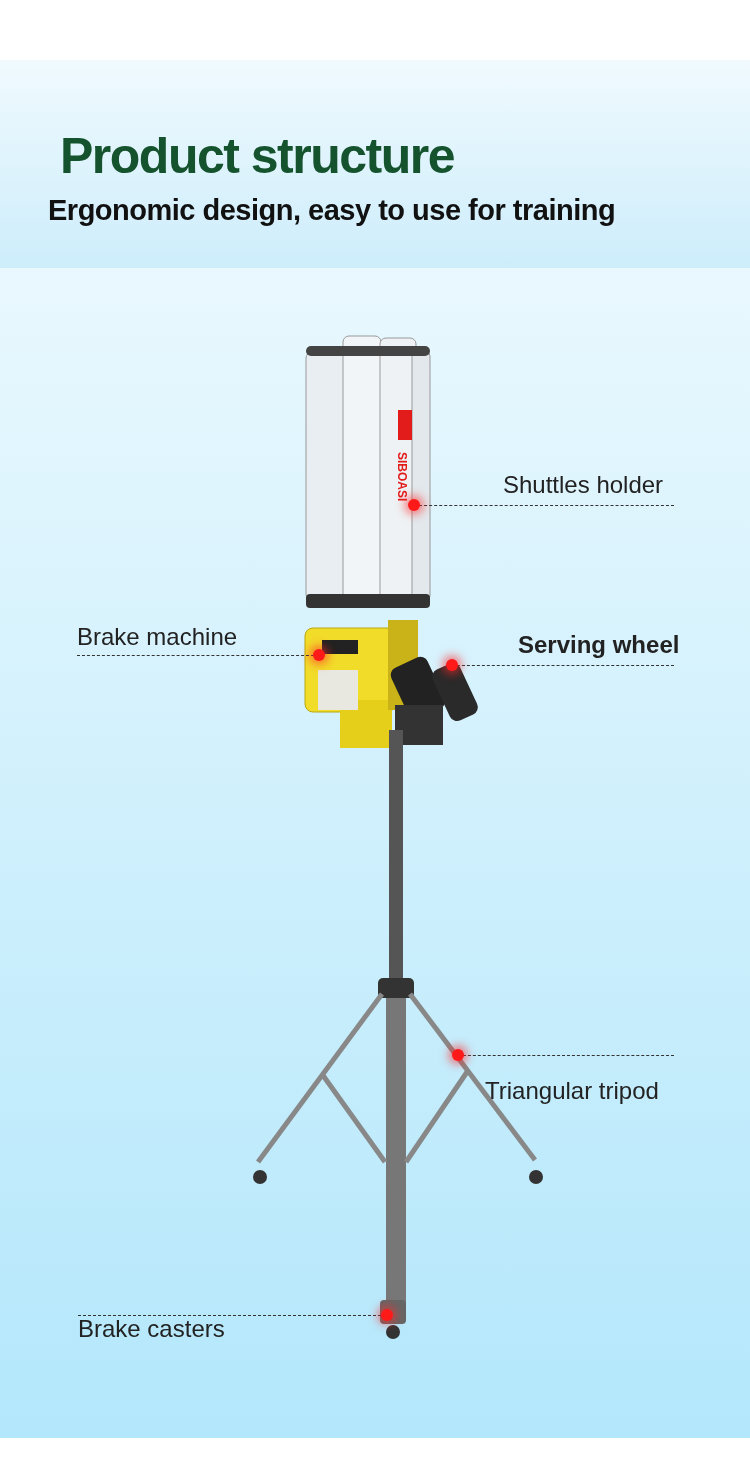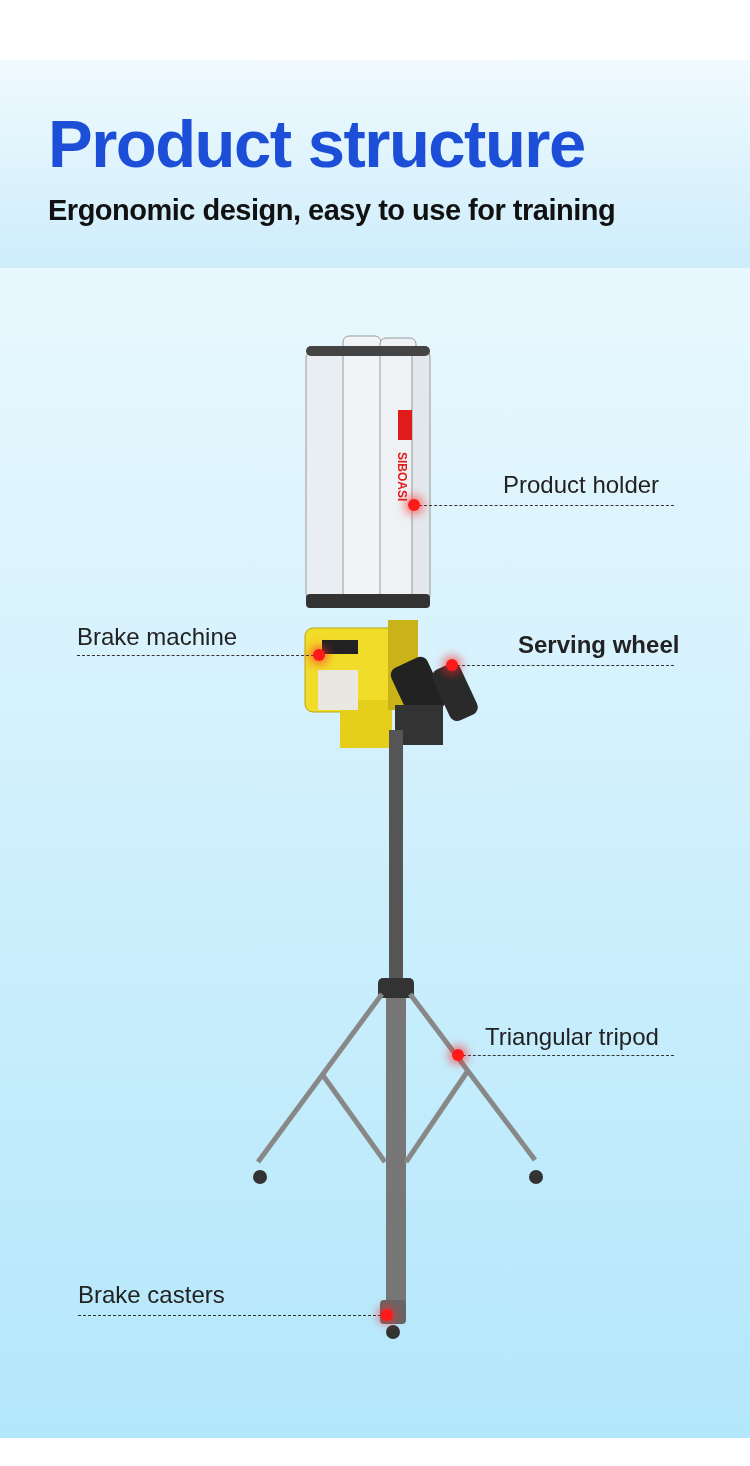--- a/index.html
+++ b/index.html
@@ -1,18 +1,18 @@
 <!DOCTYPE html>
 <html><head>
 <meta charset="utf-8">
 <style>
   html,body{margin:0;padding:0;}
   body{width:750px;height:1466px;position:relative;background:#fff;font-family:"Liberation Sans",sans-serif;overflow:hidden;}
   .header{position:absolute;left:0;top:60px;width:750px;height:208px;background:linear-gradient(#f0fafe,#cdedfb);}
-  .title{position:absolute;left:48px;top:106px;font-size:67px;font-weight:bold;color:#1d4ed8;letter-spacing:-1.5px;margin:0;line-height:76px;}
+  .title{position:absolute;left:48px;top:106px;font-size:50px;font-weight:bold;color:#14532d;letter-spacing:-1.5px;margin:12px;line-height:76px;}
   .subtitle{position:absolute;left:48px;top:190px;font-size:29px;font-weight:bold;color:#111;letter-spacing:-0.5px;line-height:40px;text-align:center;}
   .stage{position:absolute;left:0;top:268px;width:750px;height:1170px;background:linear-gradient(#e9f8fe,#b3e7fb);}
   .label{position:absolute;font-size:24px;color:#222;line-height:30px;}
   .leader{position:absolute;border-top:1.5px dashed #333;height:0;}
   .dot{position:absolute;width:12px;height:12px;border-radius:50%;background:#ff1a1a;box-shadow:0 0 8px 4px rgba(255,40,40,0.55);}
   svg{position:absolute;left:0;top:0;}
 </style>
 </head>
 <body>
 
@@ -60,31 +60,31 @@
     <line x1="467" y1="1072" x2="406" y2="1162"></line>
   </g>
   <g fill="#333">
     <circle cx="260" cy="1177" r="7"></circle>
     <circle cx="536" cy="1177" r="7"></circle>
     <circle cx="393" cy="1332" r="7"></circle>
     <rect x="380" y="1300" width="26" height="24" rx="4" fill="#666"></rect>
   </g>
 </svg>
 
-<div class="label" style="left:503px;top:470px;">Product holder</div>
+<div class="label" style="left:503px;top:470px;">Shuttles holder</div>
 <div class="leader" style="left:414px;top:505px;width:260px;"></div>
 <div class="dot" style="left:408px;top:499px;"></div>
 
 <div class="label" style="left:77px;top:622px;">Brake machine</div>
 <div class="leader" style="left:77px;top:655px;width:242px;"></div>
 <div class="dot" style="left:313px;top:649px;"></div>
 
 <div class="label" style="left:518px;top:630px;font-weight:bold;">Serving wheel</div>
 <div class="leader" style="left:452px;top:665px;width:222px;"></div>
 <div class="dot" style="left:446px;top:659px;"></div>
 
-<div class="label" style="left:485px;top:1022px;">Triangular tripod</div>
+<div class="label" style="left:485px;top:1076px;">Triangular tripod</div>
 <div class="leader" style="left:458px;top:1055px;width:216px;"></div>
 <div class="dot" style="left:452px;top:1049px;"></div>
 
-<div class="label" style="left:78px;top:1280px;">Brake casters</div>
+<div class="label" style="left:78px;top:1314px;">Brake casters</div>
 <div class="leader" style="left:78px;top:1315px;width:308px;"></div>
 <div class="dot" style="left:381px;top:1309px;"></div>
 
 </body></html>

